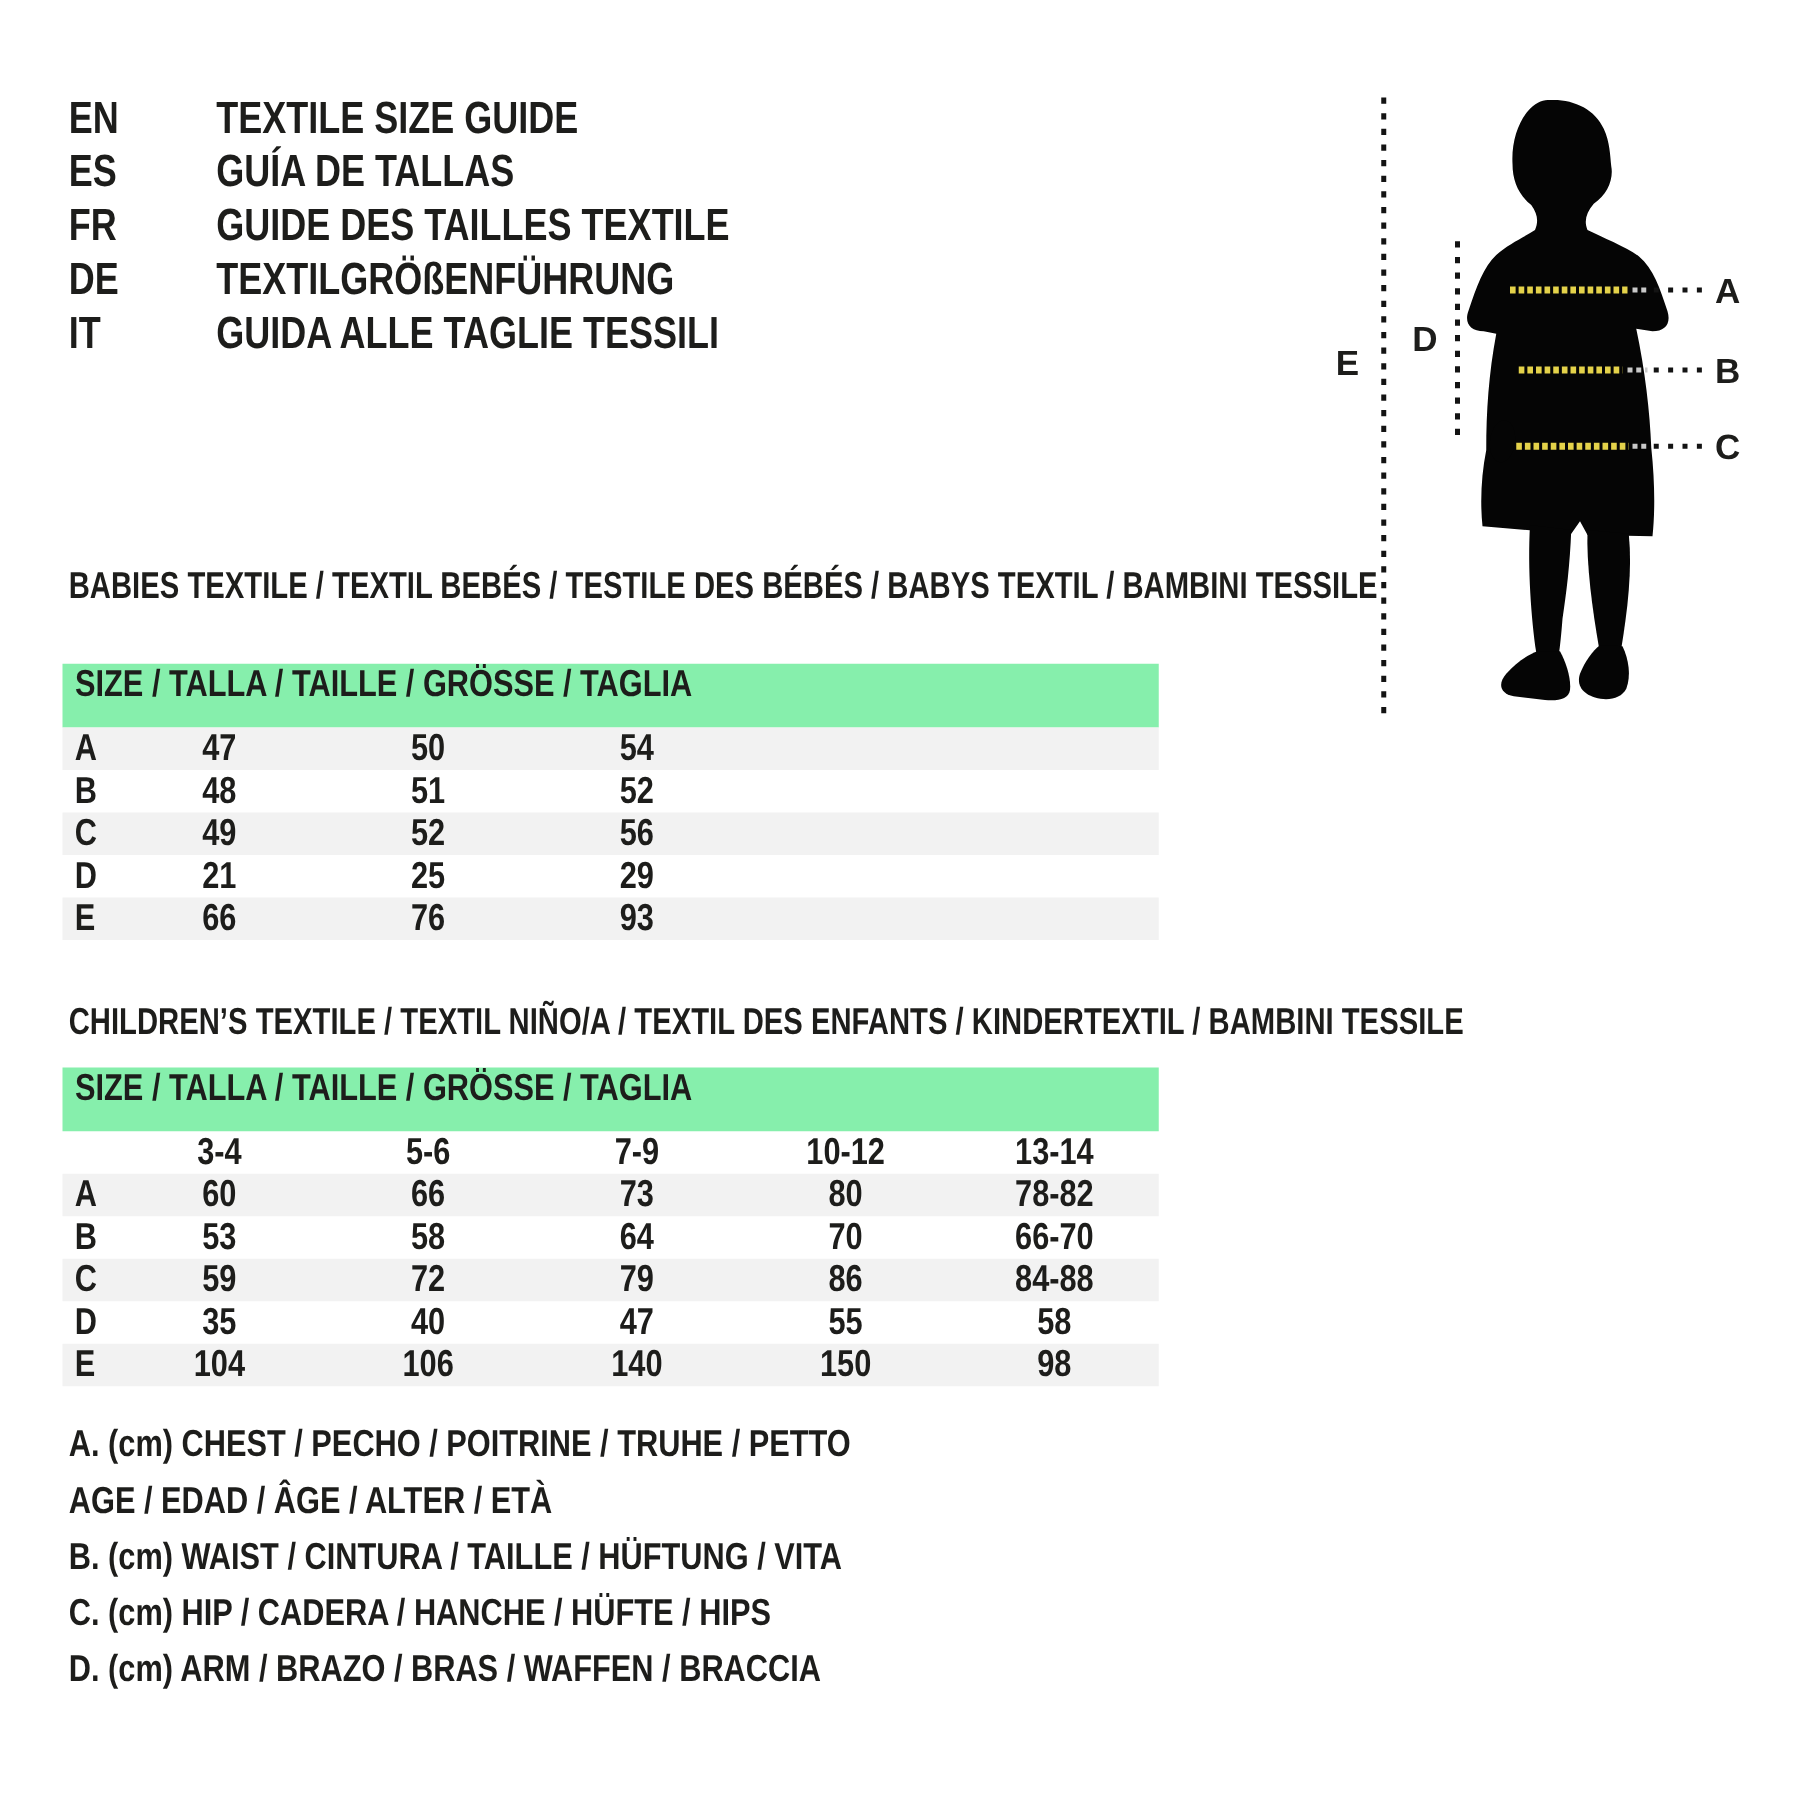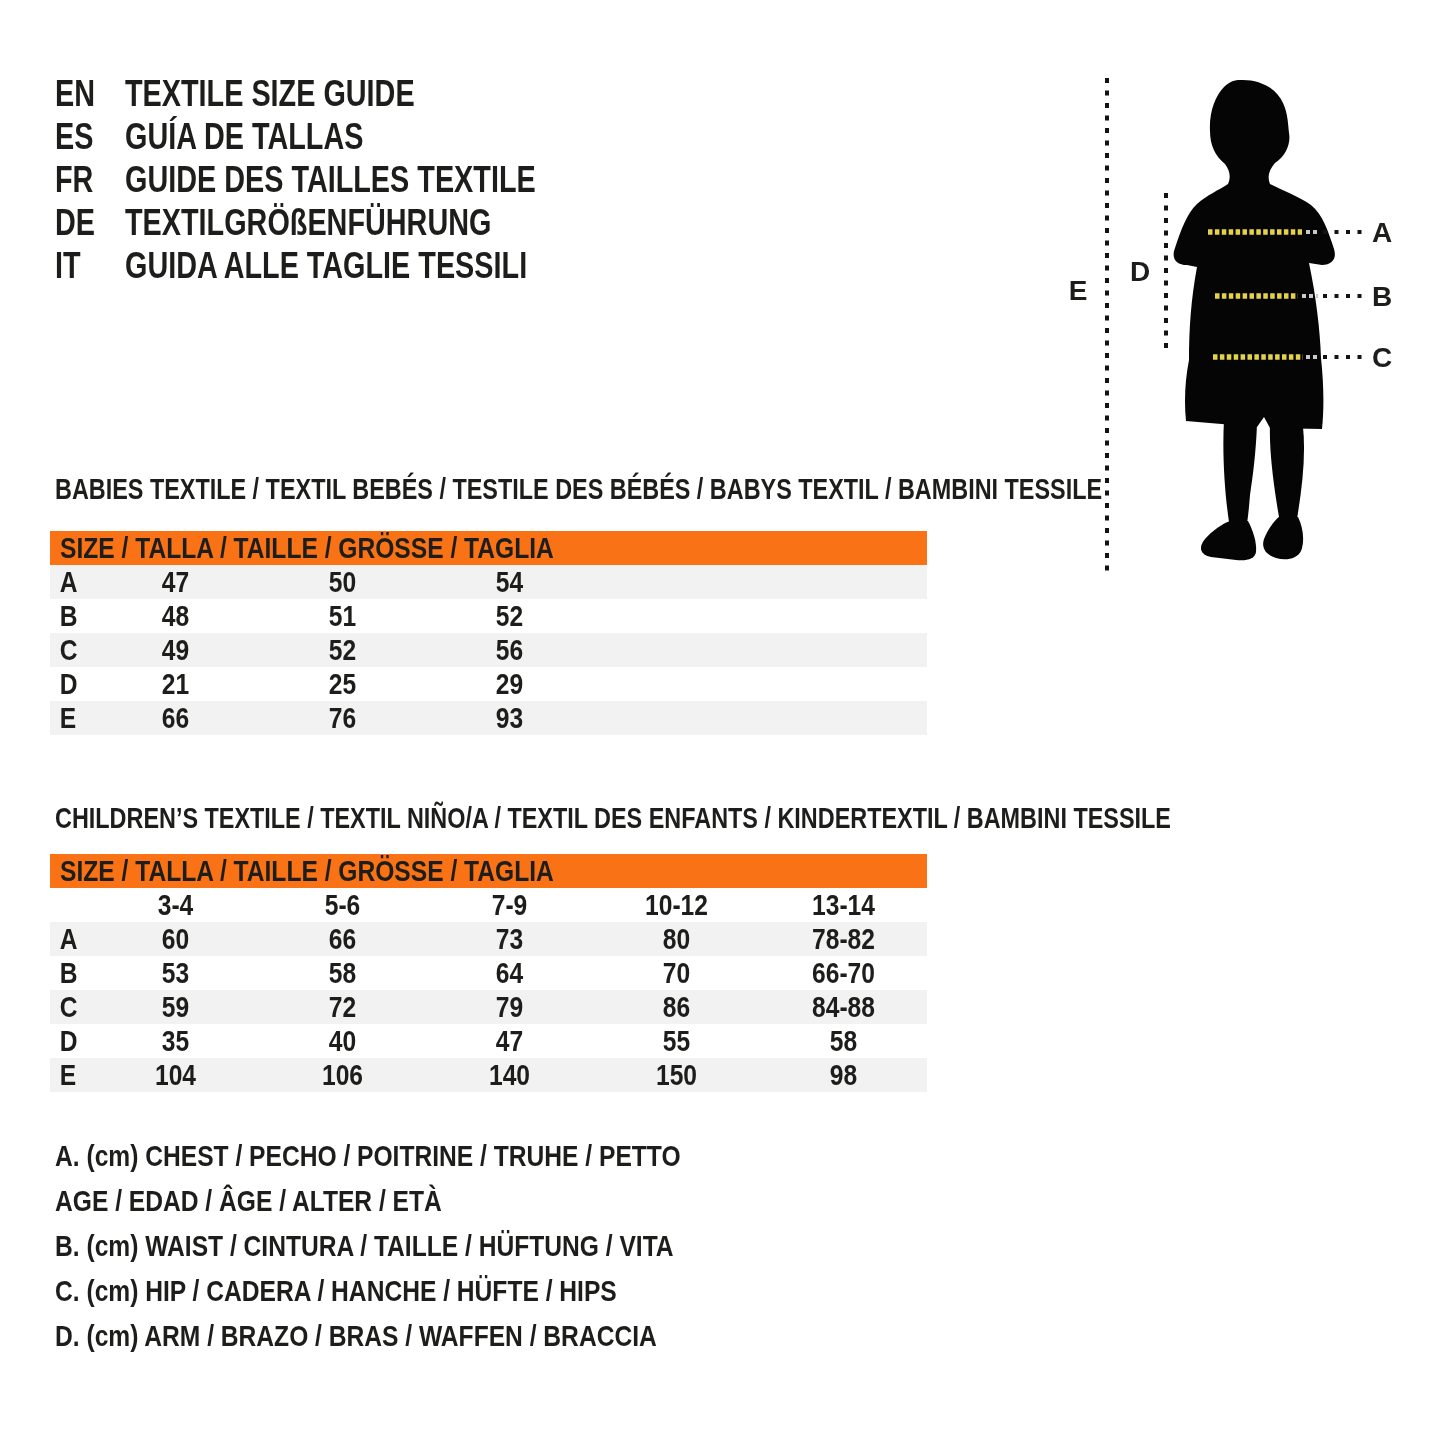--- a/index.html
+++ b/index.html
@@ -13,28 +13,28 @@
   }
   .abs { position:absolute; }
 
   
   .cxh { display:inline-block; transform:scaleX(0.80); transform-origin:0 50%; white-space:nowrap; font-weight:bold; }
   .cxt { display:inline-block; transform:scaleX(0.78); transform-origin:0 50%; white-space:nowrap; font-weight:bold; }
   .cxb { display:inline-block; transform:scaleX(0.82); transform-origin:0 50%; white-space:nowrap; font-weight:bold; }
 
   
   .langs { left:55px; top:72px; font-size:36px; }
-  .lrow { display:grid; grid-template-columns:70px auto; height:43px; align-items:center; }
+  .lrow { display:grid; grid-template-columns:70px auto; height:43px; align-items:center;gap:48px; }
 
   
   .sec-title { left:55px; font-size:30px; height:34px; line-height:34px; }
 
   
   .size-table { left:50px; width:877px; font-size:30px; }
-  .bar { height:34px; background:#f97316; display:flex; align-items:flex-start; padding-left:10px; box-sizing:border-box; }
+  .bar { height:51px; background:#86efac; display:flex; align-items:flex-start; padding-left:10px; box-sizing:border-box; }
   .trow { display:grid; grid-template-columns:42px repeat(5,167px); height:34px; align-items:center; }
   .trow.alt { background:#f2f2f2; }
   .cell { text-align:center; font-weight:bold; transform:scaleX(0.82); white-space:nowrap; }
   .cell.lett { text-align:left; padding-left:12px; transform-origin:0 50%; }
 
   
   .legend { left:55px; top:1133px; font-size:30px; }
   .lline { height:45px; display:flex; align-items:center; }
 
   
@@ -117,21 +117,21 @@
   <line class="dashG" x1="1302" y1="296" x2="1318" y2="296"></line>
   <line class="dotH" x1="1323" y1="296" x2="1362" y2="296"></line>
   <text x="1372" y="306">B</text>
 
   <line class="dashY" x1="1213" y1="357" x2="1303" y2="357"></line>
   <line class="dashG" x1="1306" y1="357" x2="1318" y2="357"></line>
   <line class="dotH" x1="1323" y1="357" x2="1362" y2="357"></line>
   <text x="1372" y="367">C</text>
 </svg>
 
-<div class="abs sec-title" style="top:472px;">
+<div class="abs sec-title" style="top:452px;">
   <span class="cxt">BABIES TEXTILE / TEXTIL BEBÉS / TESTILE DES BÉBÉS / BABYS TEXTIL / BAMBINI TESSILE</span>
 </div>
 
 <div class="abs size-table" style="top:531px;">
   <div class="bar">
     <span class="cxb">SIZE / TALLA / TAILLE / GRÖSSE / TAGLIA</span>
   </div>
   <div class="trow alt">
     <div class="cell lett">A</div>
     <div class="cell">47</div>

